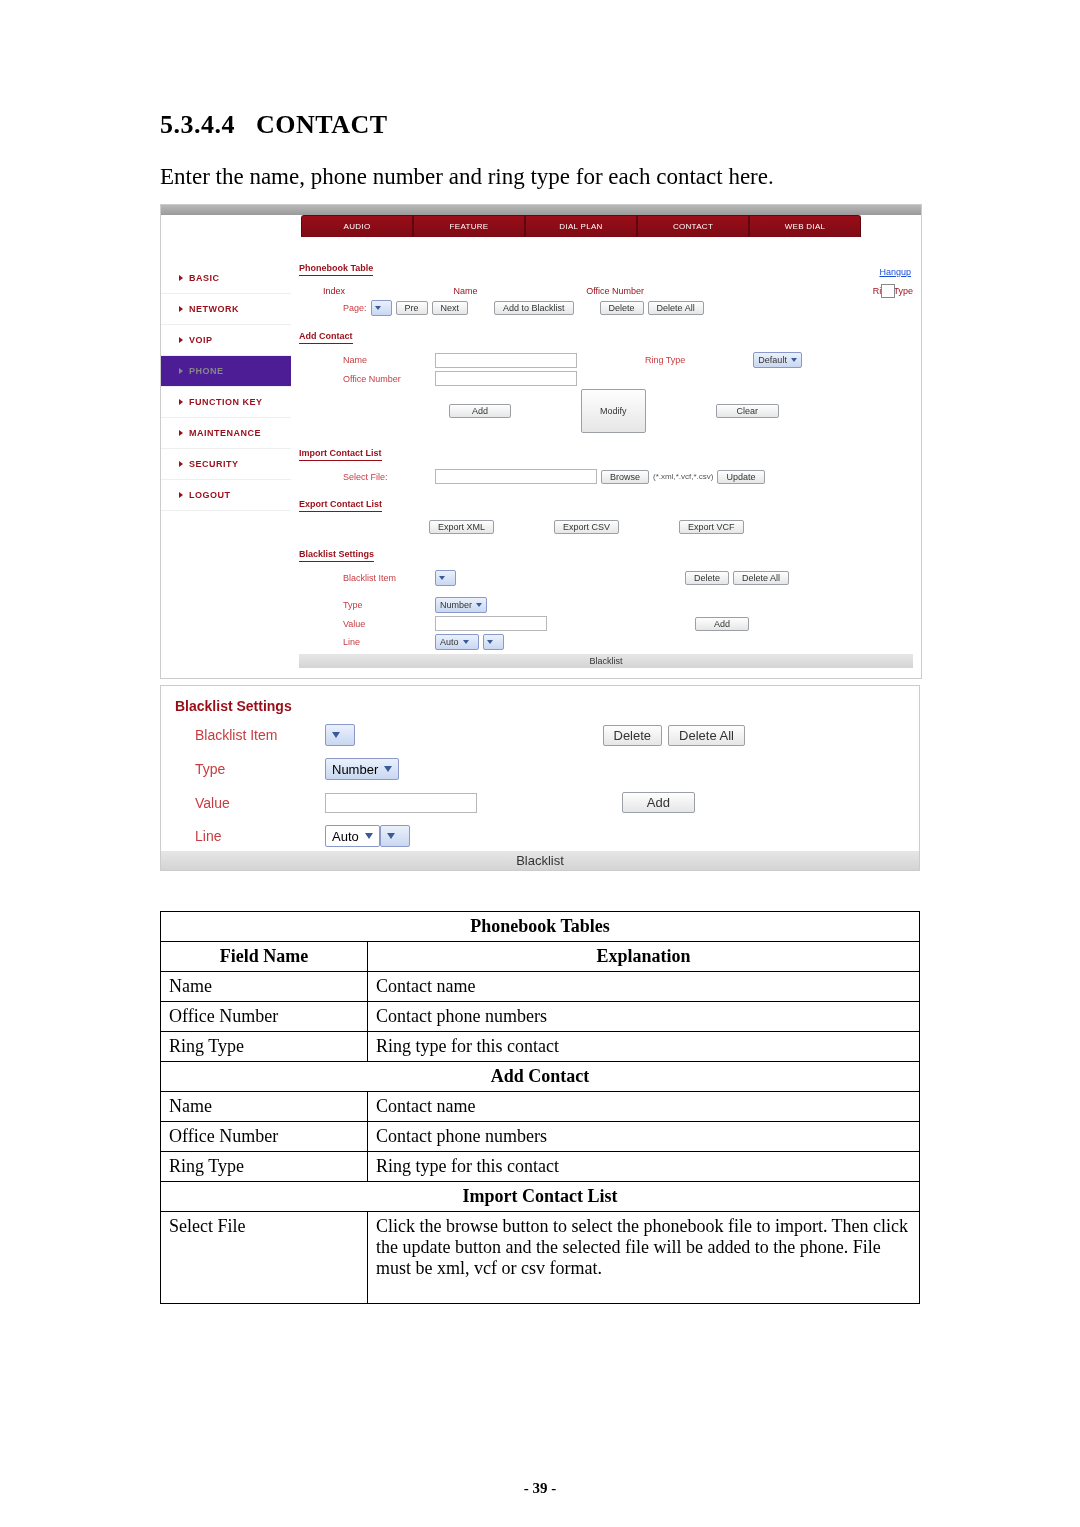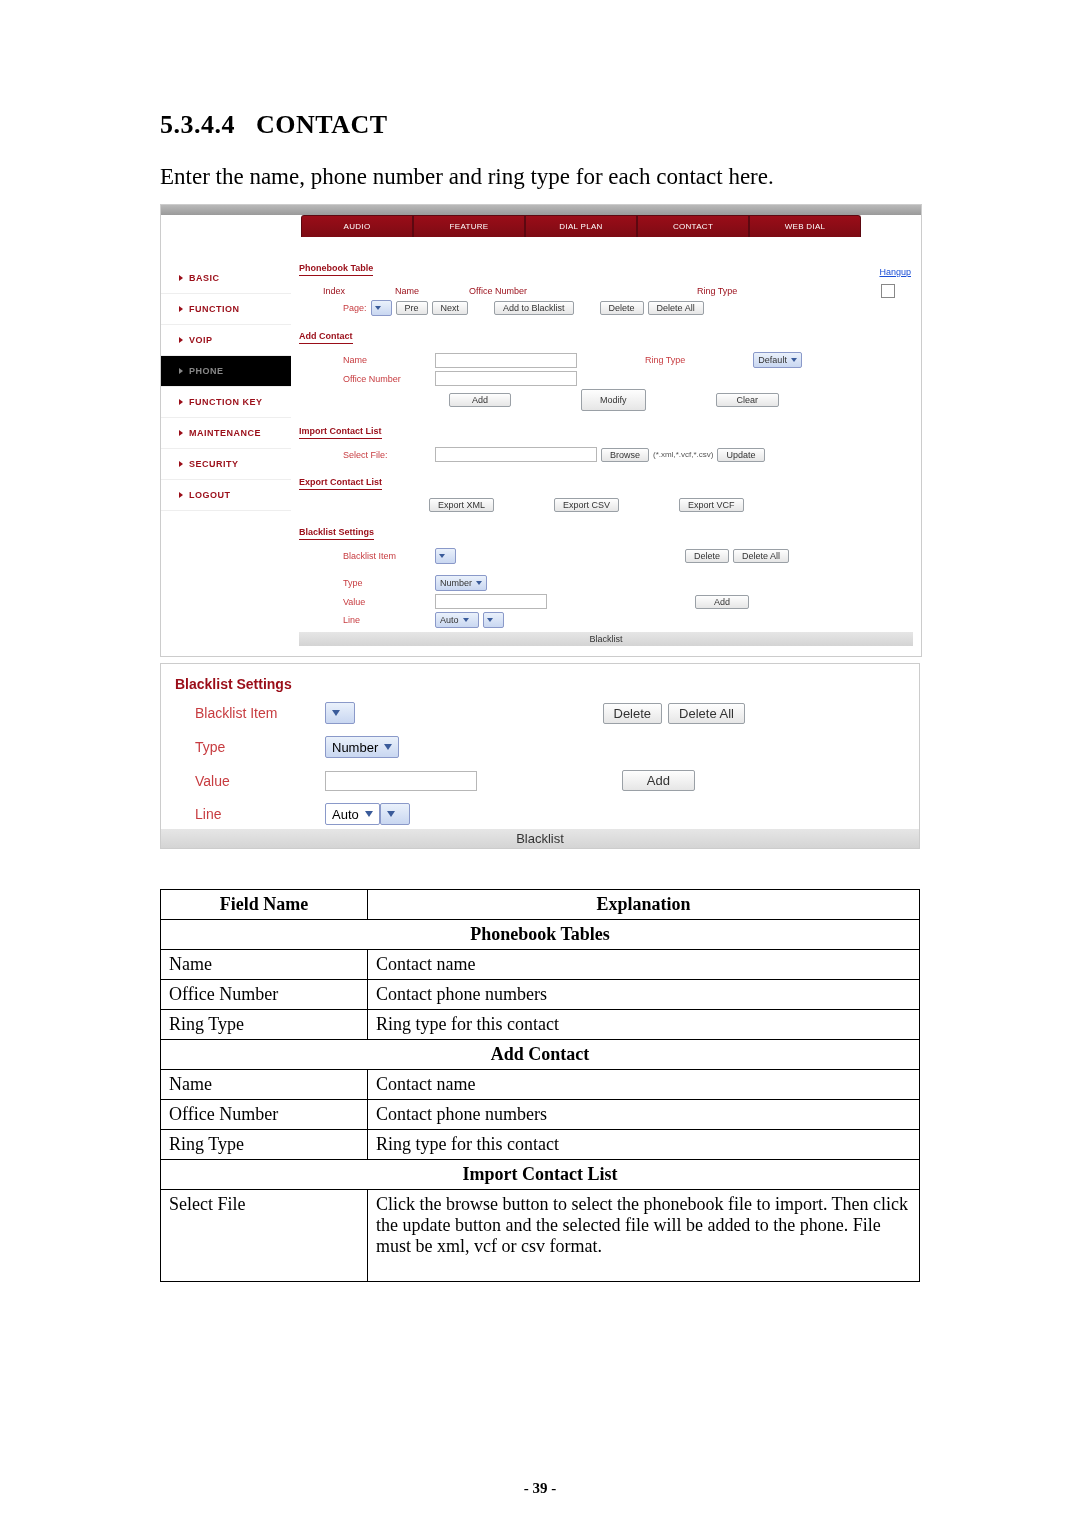--- a/index.html
+++ b/index.html
@@ -81,21 +81,21 @@
     font-size: 9px;
     letter-spacing: .5px;
     padding: 10px 10px 10px 18px;
     border-bottom: 1px solid #eee;
     display: flex;
     align-items: center;
     gap: 6px;
     text-align: center;
   }
   .sidebar-item.current {
-    background: #000000;
+    background: #4c1d95;
     color: #888;
   }
   .caretr {
     width: 0; height: 0;
     border-top: 3px solid transparent;
     border-bottom: 3px solid transparent;
     border-left: 4px solid #9a0d18;
     flex: 0 0 auto;
   }
   .sidebar-item.current .caretr { border-left-color:#888; }
@@ -123,20 +123,21 @@
     font-size: 9px;
   }
   .thead {
     display: flex;
     color: #9a0d18;
     font-size: 9px;
     padding: 2px 0 4px 24px;
     gap: 50px;
     align-items: center;
     position: relative;
+    justify-content: space-between;
   }
   .thead span:nth-child(4){ margin-left: 120px; }
   .thead .chk {
     position: absolute; right: 18px; top: 0;
     width: 12px; height: 12px; border: 1px solid #888; background:#fff;
   }
   .row {
     display: flex;
     align-items: center;
     gap: 4px;
@@ -292,21 +293,21 @@
     <a class="hangup">Hangup</a>
 
     <div class="shotbody">
       <div class="sidebar">
         <div class="sidebar-item">
             <span class="caretr"></span>
             <span>BASIC</span>
           </div>
         <div class="sidebar-item">
             <span class="caretr"></span>
-            <span>FUNCTION</span>
+            <span>NETWORK</span>
           </div>
         <div class="sidebar-item">
             <span class="caretr"></span>
             <span>VOIP</span>
           </div>
         <div class="sidebar-item current">
             <span class="caretr"></span>
             <span>PHONE</span>
           </div>
         <div class="sidebar-item">
@@ -358,21 +359,21 @@
           <span class="lab" style="min-width:auto">Ring Type</span>
           <span style="width:60px"></span>
           <span class="sel">Default</span>
         </div>
         <div class="row">
           <span class="lab">Office Number</span>
           <span class="inp"></span>
         </div>
         <div class="row" style="padding-left:150px; gap:70px;">
           <span class="btn" style="padding:1px 22px">Add</span>
-          <span class="btn" style="padding:5px 18px">Modify</span>
+          <span class="btn" style="padding:16px 18px">Modify</span>
           <span class="btn" style="padding:1px 20px">Clear</span>
         </div>
 
         
         <div class="sectitle">Import Contact List</div>
         <div class="row">
           <span class="lab">Select File:</span>
           <span class="inp" style="flex:0 0 160px"></span>
           <span class="btn">Browse</span>
           <span class="fnote">(*.xml,*.vcf,*.csv)</span>
@@ -447,27 +448,27 @@
       <span class="elab">Line</span>
       <span class="esel" style="background:#fff">Auto</span>
       <span class="esel" style="width:16px"></span>
     </div>
     <div class="ebar">Blacklist</div>
   </div>
 
   <table class="fields">
     <tbody>
         <tr>
+          <td colspan="2" class="group">Phonebook Tables</td>
+        </tr>
+    <tr>
       <th>Field Name</th>
       <th>Explanation</th>
     </tr>
     <tr>
-          <td colspan="2" class="group">Phonebook Tables</td>
-        </tr>
-    <tr>
           <td>Name</td>
           <td>Contact name</td>
         </tr>
     <tr>
           <td>Office Number</td>
           <td>Contact phone numbers</td>
         </tr>
     <tr>
           <td>Ring Type</td>
           <td>Ring type for this contact</td>

